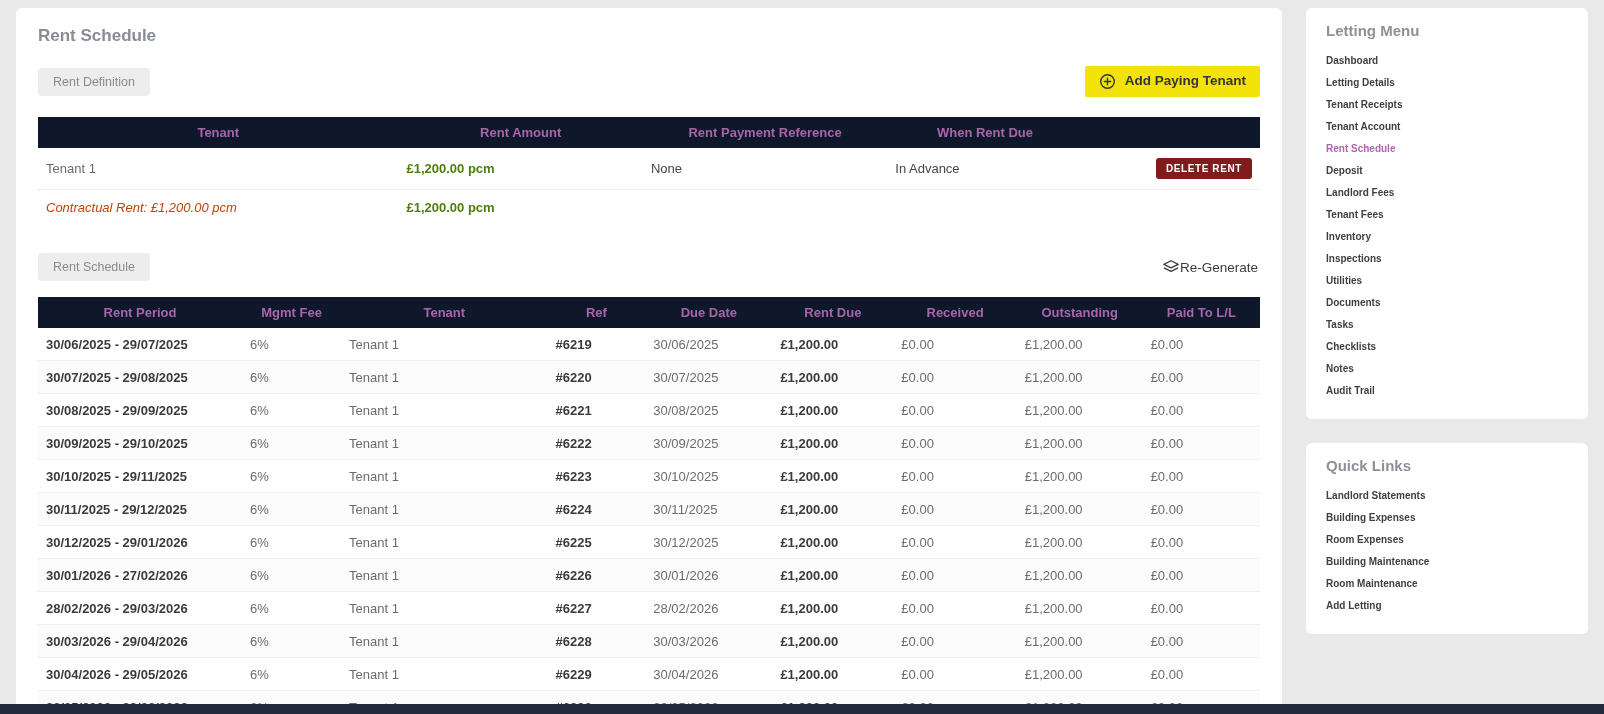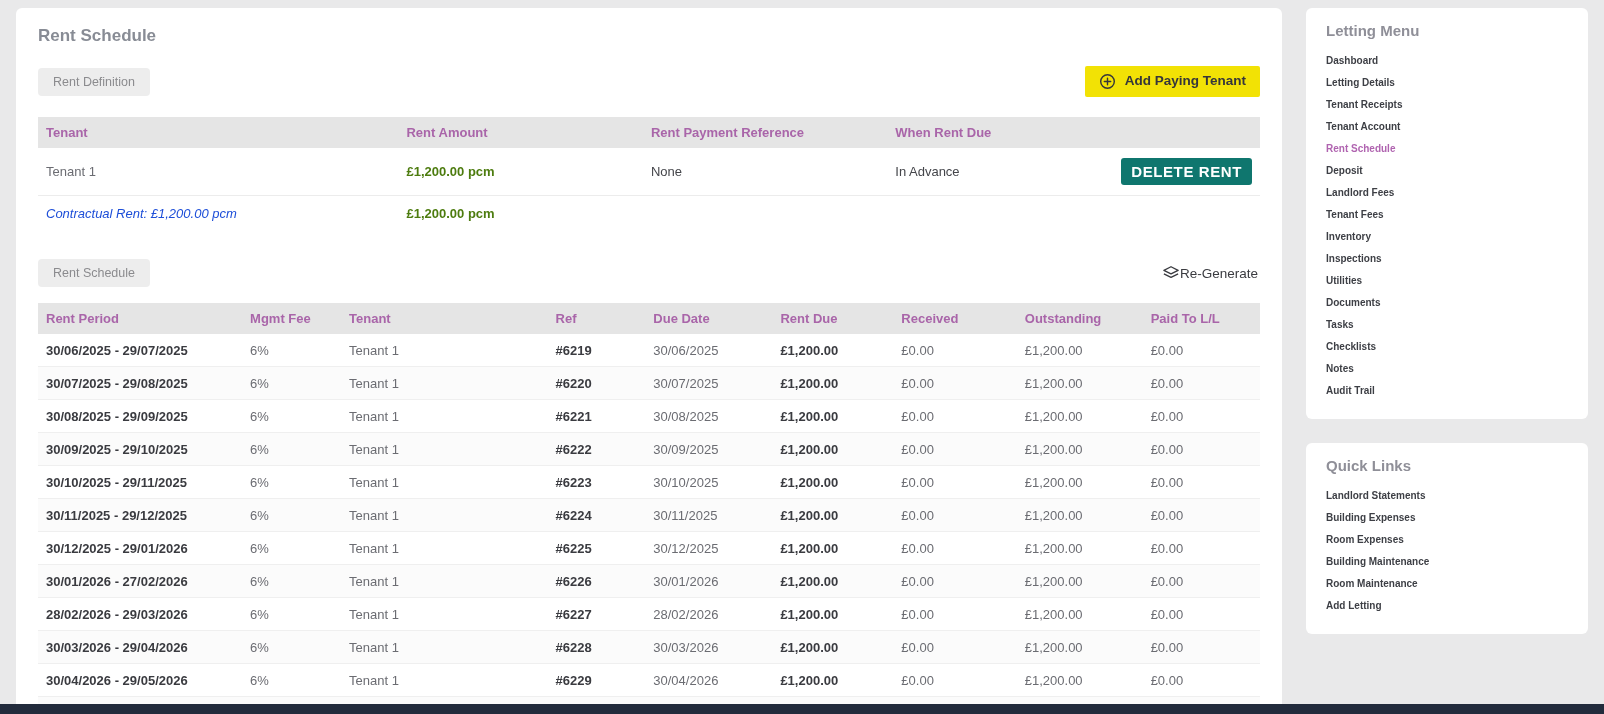--- a/index.html
+++ b/index.html
@@ -67,40 +67,40 @@
     background: transparent;
     border: none;
     font-family: inherit;
     font-size: 13.5px;
     color: #3a3b40;
     cursor: pointer;
     padding: 4px 2px;
   }
   table { width: 100%; border-collapse: collapse; font-size: 13px; }
   thead th {
-    background: #e5e5e5;
+    background: #0f172a;
     color: #a965a9;
     font-weight: 700;
-    text-align: left;
+    text-align: center;
     padding: 8px 8px;
   }
   td { padding: 8px 8px; }
   
   .def-table tbody tr.def-row td { border-bottom: 1px solid #ececec; padding: 10px 8px; }
   .def-table td.c-tenant { color: #6b6c72; }
   .def-table td.c-amount { font-weight: 700; color: #4d7c0f; }
   .def-table td.c-ref { color: #44454a; }
   .def-table td.c-due { color: #44454a; }
   .def-table td.c-action { text-align: right; }
-  .def-table td.c-contract { font-style: italic; color: #1d4ed8; padding: 10px 8px; }
+  .def-table td.c-contract { font-style: italic; color: #c2410c; padding: 10px 8px; }
   .delete-pill {
     display: inline-block;
-    background: #0f766e;
+    background: #7f1d1d;
     color: #ffffff;
-    font-size: 15px;
+    font-size: 10px;
     font-weight: 700;
     letter-spacing: 0.6px;
     padding: 5px 10px;
     border-radius: 3px;
     border: none;
     font-family: inherit;
     cursor: pointer;
   }
   
   .sched-table tbody tr.sched-row td { border-bottom: 1px solid #efefef; }

